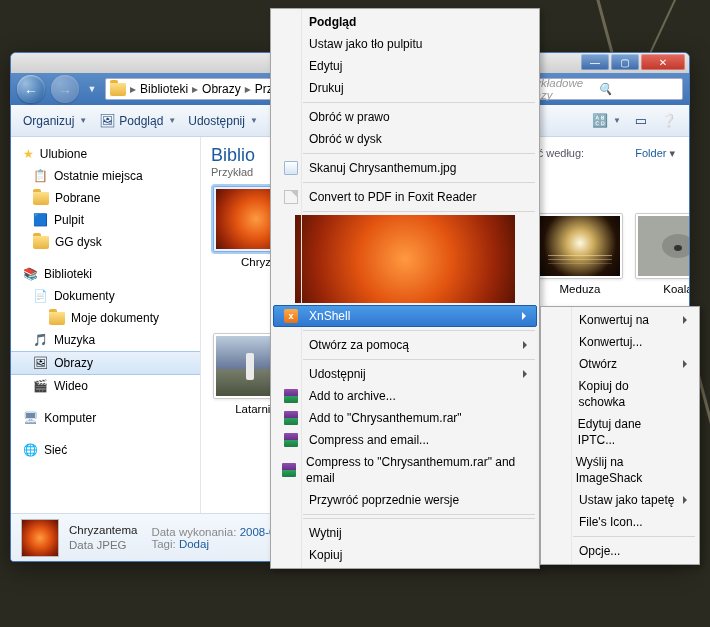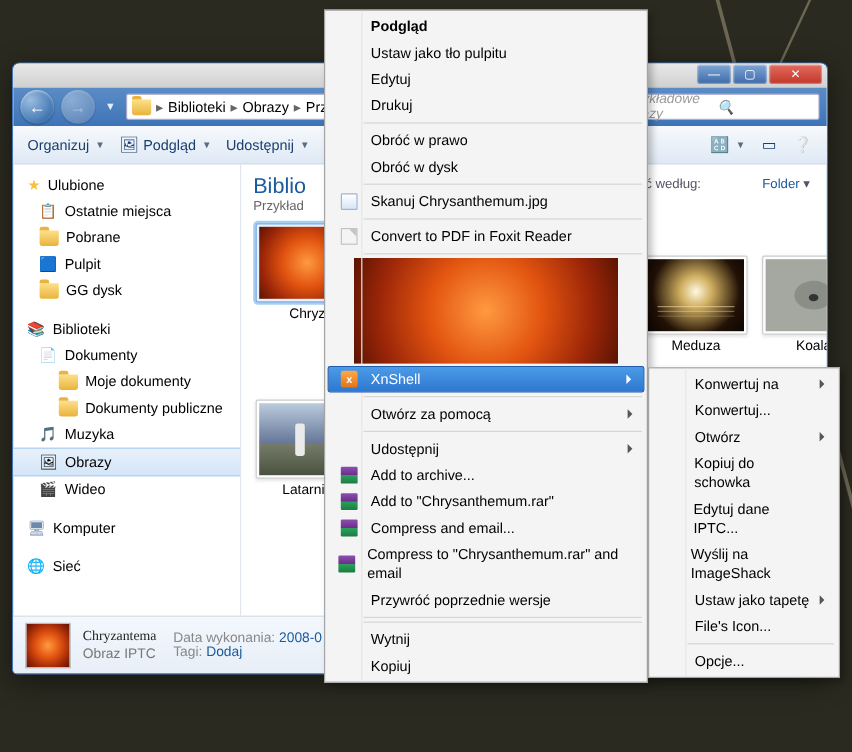--- a/index.html
+++ b/index.html
@@ -63,21 +63,21 @@
   .lighthouse:after{content:"";position:absolute;left:38%;top:28%;width:10%;height:45%;background:#eaeaea;border-radius:2px;}
   .jellyfish{ background: radial-gradient(circle at 50% 45%, #fff8e0 0%, #d0af60 25%, #221106 70%, #0c0603 100%); position:relative; }
   .jellyfish:after{content:"";position:absolute;left:10%;top:65%;width:80%;height:1px;background:rgba(255,230,180,.5);box-shadow:0 4px 0 rgba(255,230,180,.35),0 8px 0 rgba(255,230,180,.2);}
   .koala{ background:#a4a8a0; position:relative; }
   .koala:before{content:"";position:absolute;left:30%;top:30%;width:40%;height:40%;background:#8b8e86;border-radius:50%;}
   .koala:after{content:"";position:absolute;left:45%;top:48%;width:10%;height:10%;background:#333;border-radius:50%;}
 
   .details { height:48px; background:linear-gradient(#f3f8fd,#e7eef7); border-top:1px solid #d3dce8; display:flex; align-items:center; padding:4px 10px; gap:10px; font-size:11.5px; }
   .det-thumb{ width:38px; height:38px; border:1px solid #bbb; }
   .det-text{ line-height:15px; }
-  .det-text .t1{ color:#222;font-family:Liberation Serif, serif; }
+  .det-text .t1{ color:#222; }
   .det-text .t2{ color:#777; }
   .det-col2{ margin-left:4px; color:#555;}
   .det-col2 .lab{ color:#888; }
   .det-col2 a{ color:#1a5a9e;}
 
   
   .ctx { position:absolute; background:#f4f4f4; border:1px solid #a5a5a5; box-shadow:3px 3px 6px rgba(0,0,0,.25); font-size:12px; padding:2px; }
   .ctx .sep{ height:1px; background:#d6d6d6; margin:3px 2px 3px 30px; }
   .ctx .row{ display:flex; align-items:center; padding:3px 20px 3px 6px; position:relative; line-height:16px; }
   .ctx .gutter{ width:24px; display:flex; align-items:center; justify-content:center; margin-right:6px; }
@@ -186,24 +186,20 @@
             <span class="lib-ic">📚</span>
             <span>Biblioteki</span>
           </div>
         <div class="side-item">
             <span>📄</span>
             <span>Dokumenty</span>
           </div>
         <div class="side-item" style="padding-left:38px;">
             <span class="folder-ic"></span>
             <span>Moje dokumenty</span>
-          </div>
-        <div class="side-item" style="padding-left:38px;">
-            <span class="folder-ic"></span>
-            <span>Dokumenty publiczne</span>
           </div>
         <div class="side-item">
             <span>🎵</span>
             <span>Muzyka</span>
           </div>
         <div class="side-item sel">
             <span>🖼</span>
             <span>Obrazy</span>
           </div>
         <div class="side-item">
@@ -258,21 +254,21 @@
           <span>Koala</span>
         </div>
       </div>
     </div>
   </div>
 
   <div class="details">
     <div class="det-thumb chrys"></div>
     <div class="det-text">
       <div class="t1">Chryzantema</div>
-      <div class="t2">Obraz IPTC</div>
+      <div class="t2">Data JPEG</div>
     </div>
     <div class="det-col2">
       <div><span class="lab">Data wykonania:</span> <a>2008-0</a></div>
       <div><span class="lab">Tagi:</span> <a>Dodaj</a></div>
     </div>
   </div>
 </div>
 
 <div class="ctx main-ctx">
   <div class="gutter-border"></div>

